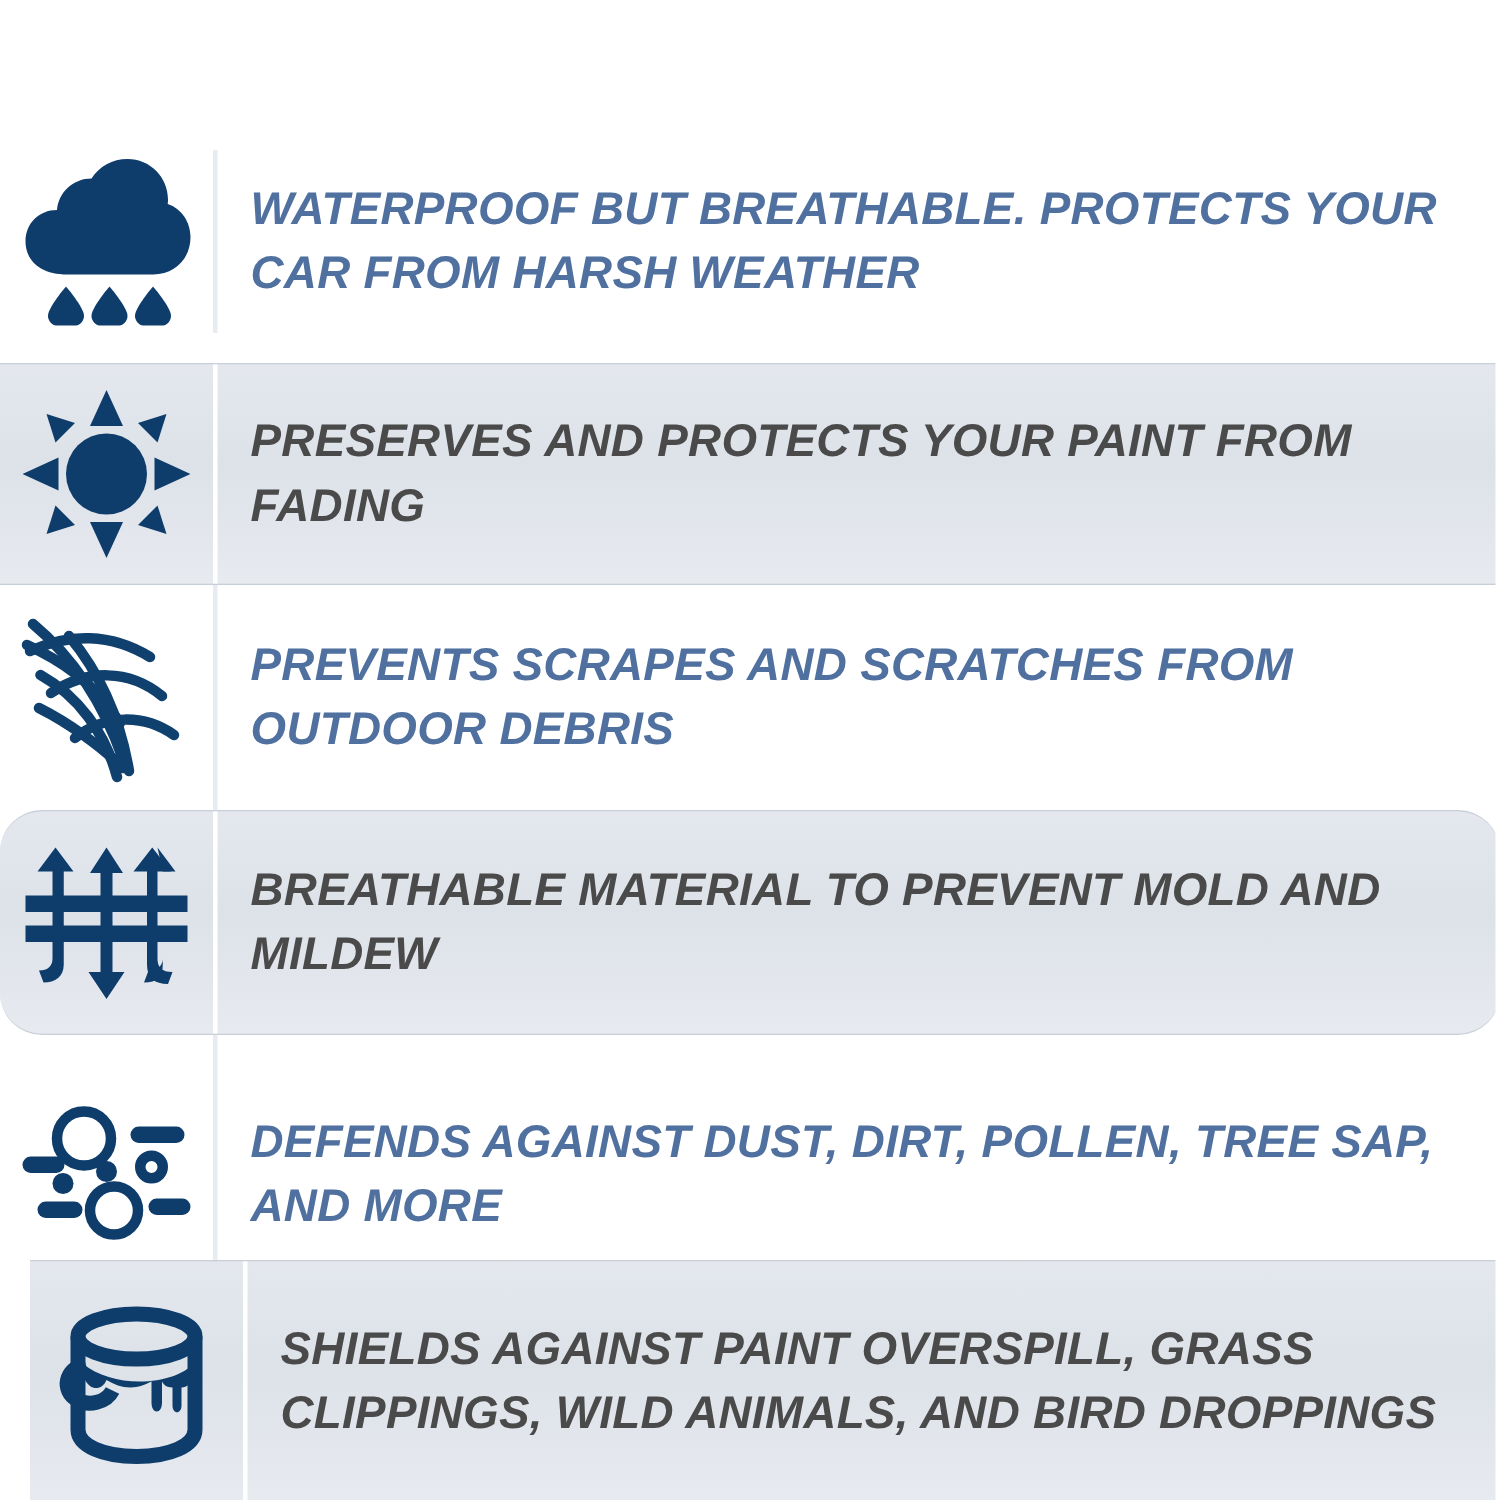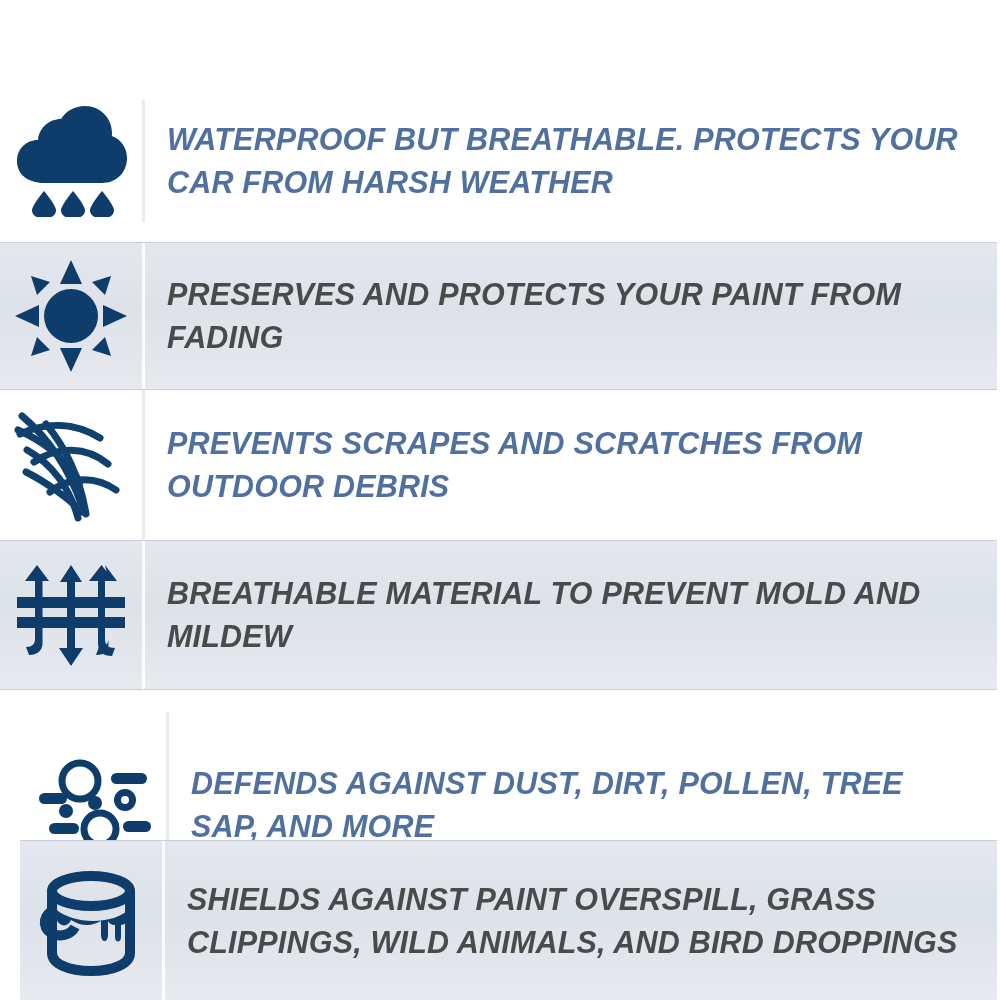--- a/index.html
+++ b/index.html
@@ -169,21 +169,21 @@
           <path d="M38 86 C58 70 84 70 104 84"></path>
           <path d="M14 66 C34 76 56 92 70 106"></path>
         </g>
       </svg>
     </div>
     <div class="text-cell">
       <div class="row-text">PREVENTS SCRAPES AND SCRATCHES FROM OUTDOOR DEBRIS</div>
     </div>
   </div>
 
-  <div class="row shaded" style="top:540px; height:150px;">
+  <div class="row shaded" style="top:540px; height:150px;border-radius:28px;">
     <div class="icon-cell">
       <svg class="icon-svg" width="112" height="112" viewBox="0 0 112 112">
         <g fill="#0e3c6b">
 
           <rect x="2" y="38" width="108" height="11"></rect>
           <rect x="2" y="58" width="108" height="11"></rect>
 
           <path d="M22 6 L34 22 L27.5 22 L27.5 84 C27.5 92 22 96 14 96 L11 88
                    C17 88 20 85 20 80 L20 22 L10 22 Z"></path>
 
@@ -194,21 +194,21 @@
           <path d="M86.5 6 L74 22 L83 22 L83 84 C83 93 88 97 97 97 L100 89
                    C93 89 90 86 90 80 L90 22 L99 22 Z"></path>
         </g>
       </svg>
     </div>
     <div class="text-cell">
       <div class="row-text">BREATHABLE MATERIAL TO PREVENT MOLD AND MILDEW</div>
     </div>
   </div>
 
-  <div class="row white" style="top:712px; height:186px;padding-left:24px;">
+  <div class="row white" style="top:690px; height:186px;">
     <div class="icon-cell">
       <svg class="icon-svg" width="116" height="100" viewBox="0 0 116 100">
         <g fill="none" stroke="#0e3c6b" stroke-width="7">
           <circle cx="43" cy="26" r="18"></circle>
           <circle cx="63" cy="74" r="16"></circle>
           <circle cx="88" cy="45" r="7.5"></circle>
         </g>
         <g fill="#0e3c6b">
           <circle cx="58" cy="48" r="7"></circle>
           <circle cx="29" cy="56" r="7"></circle>

